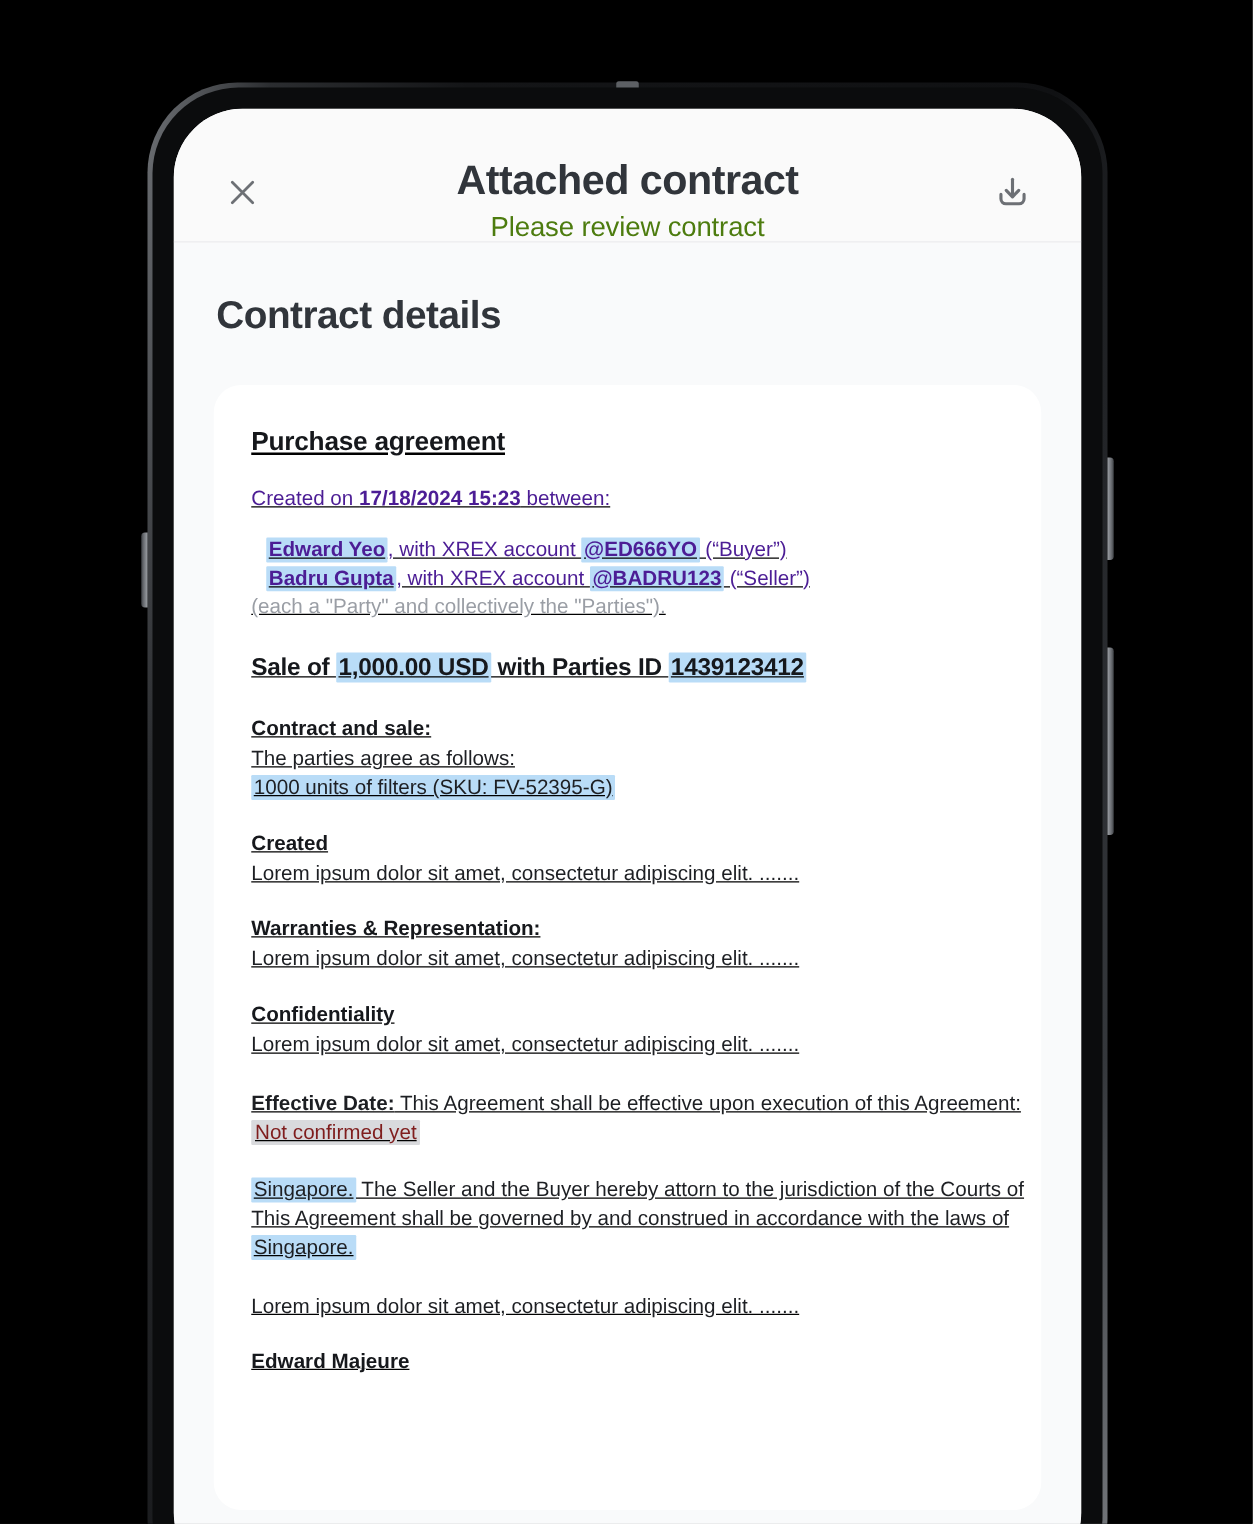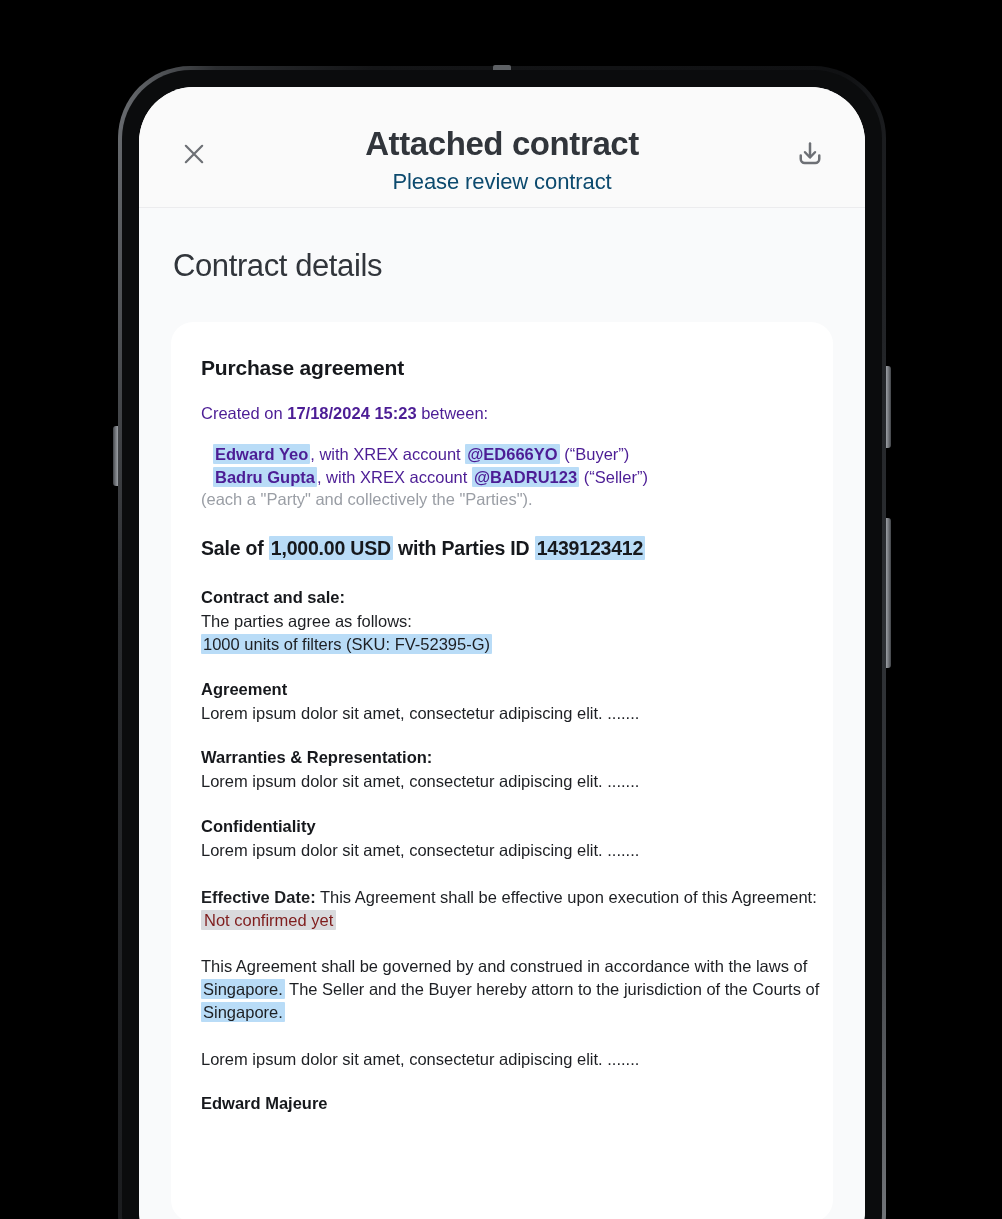--- a/index.html
+++ b/index.html
@@ -80,21 +80,21 @@
     width: 5px;
     height: 60px;
     background: linear-gradient(270deg, #9ca0a5 0%, #6b6e73 60%, #404347 100%);
     border-radius: 3px 0 0 3px;
   }
 
   
   .app-header {
     position: relative;
     background: #fafafa;
-    padding: 38px 34px 32px 34px;
+    padding: 38px 34px 18px 34px;
     border-bottom: 1px solid #ececee;
   }
   .header-row {
     position: relative;
     display: flex;
     align-items: flex-start;
     justify-content: space-between;
   }
   .icon-btn {
     width: 42px;
@@ -118,46 +118,47 @@
     font-size: 33px;
     font-weight: 700;
     color: #31353b;
     letter-spacing: -0.4px;
     line-height: 1.18;
   }
   .header-subtitle {
     margin-top: 5px;
     font-size: 22px;
     font-weight: 500;
-    color: #0c4a6e;
+    color: #4d7c0f;
     letter-spacing: -0.1px;
   }
 
   
   .app-body {
     background: #f9fafb;
     padding: 40px 0 0 0;
     height: 100%;
   }
   .page-title {
     font-size: 31px;
-    font-weight: 400;
+    font-weight: 700;
     color: #31353b;
     letter-spacing: -0.4px;
     padding: 0 34px;
     margin-bottom: 38px;
   }
 
   .contract-card {
     background: #ffffff;
     border-radius: 22px;
     margin: 0 32px;
     padding: 34px 30px 30px 30px;
     overflow: hidden;
     height: 900px;
+    text-decoration: underline;
   }
 
   .card-title {
     font-size: 21px;
     font-weight: 700;
     color: #16181c;
     letter-spacing: -0.2px;
     margin-bottom: 22px;
   }
 
@@ -278,21 +279,21 @@
 
             <div class="section">
               <div class="section-head">Contract and sale:</div>
               <div class="section-body">The parties agree as follows:</div>
               <div class="section-body">
                 <span class="hl">1000 units of filters (SKU: FV-52395-G)</span>
               </div>
             </div>
 
             <div class="section">
-              <div class="section-head">Agreement</div>
+              <div class="section-head">Created</div>
               <div class="section-body">Lorem ipsum dolor sit amet, consectetur adipiscing elit. .......</div>
             </div>
 
             <div class="section">
               <div class="section-head">Warranties &amp; Representation:</div>
               <div class="section-body">Lorem ipsum dolor sit amet, consectetur adipiscing elit. .......</div>
             </div>
 
             <div class="section">
               <div class="section-head">Confidentiality</div>
@@ -302,24 +303,24 @@
             <div class="section">
               <div class="section-body clip-right">
                 <b>Effective Date:</b><span> This Agreement shall be effective upon execution of this Agreement:</span>
               </div>
               <div class="section-body">
                 <span class="hl-grey">Not confirmed yet</span>
               </div>
             </div>
 
             <div class="section">
-              <div class="section-body clip-right">This Agreement shall be governed by and construed in accordance with the laws of</div>
               <div class="section-body clip-right">
                 <span class="hl">Singapore.</span><span> The Seller and the Buyer hereby attorn to the jurisdiction of the Courts of</span>
               </div>
+              <div class="section-body clip-right">This Agreement shall be governed by and construed in accordance with the laws of</div>
               <div class="section-body">
                 <span class="hl">Singapore.</span>
               </div>
             </div>
 
             <div class="section">
               <div class="section-body">Lorem ipsum dolor sit amet, consectetur adipiscing elit. .......</div>
             </div>
 
             <div class="section-head">Edward Majeure</div>

